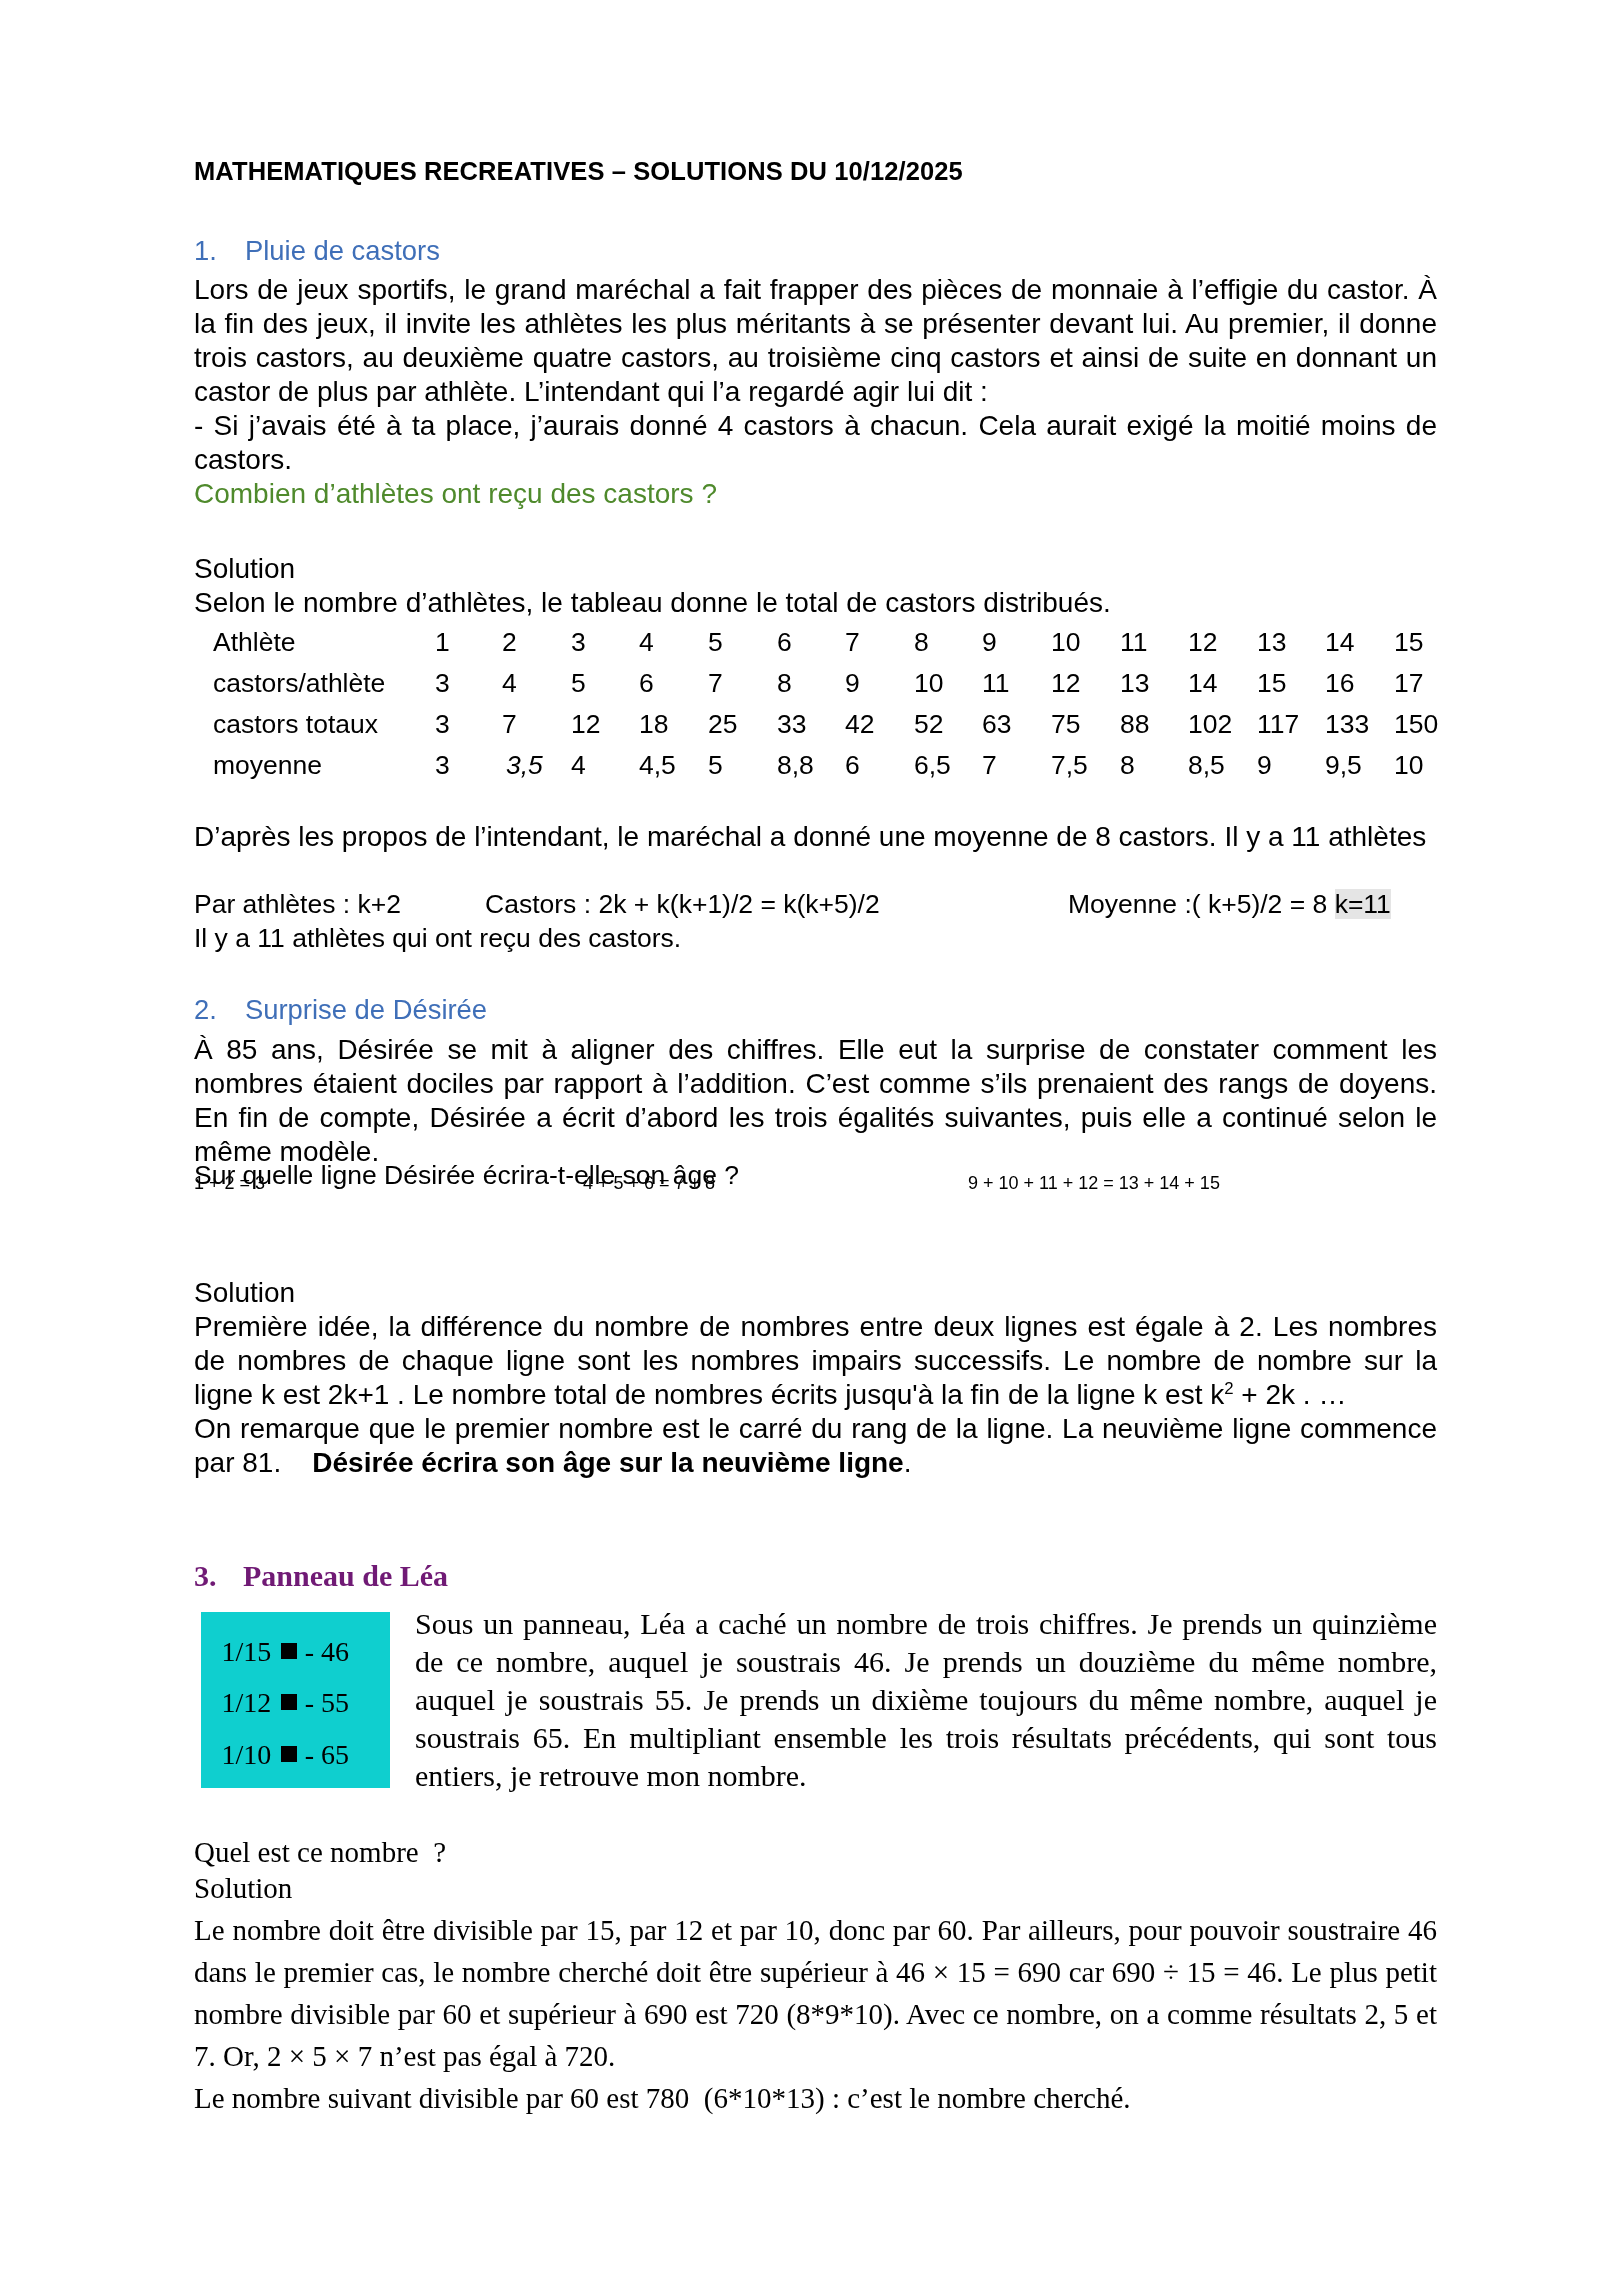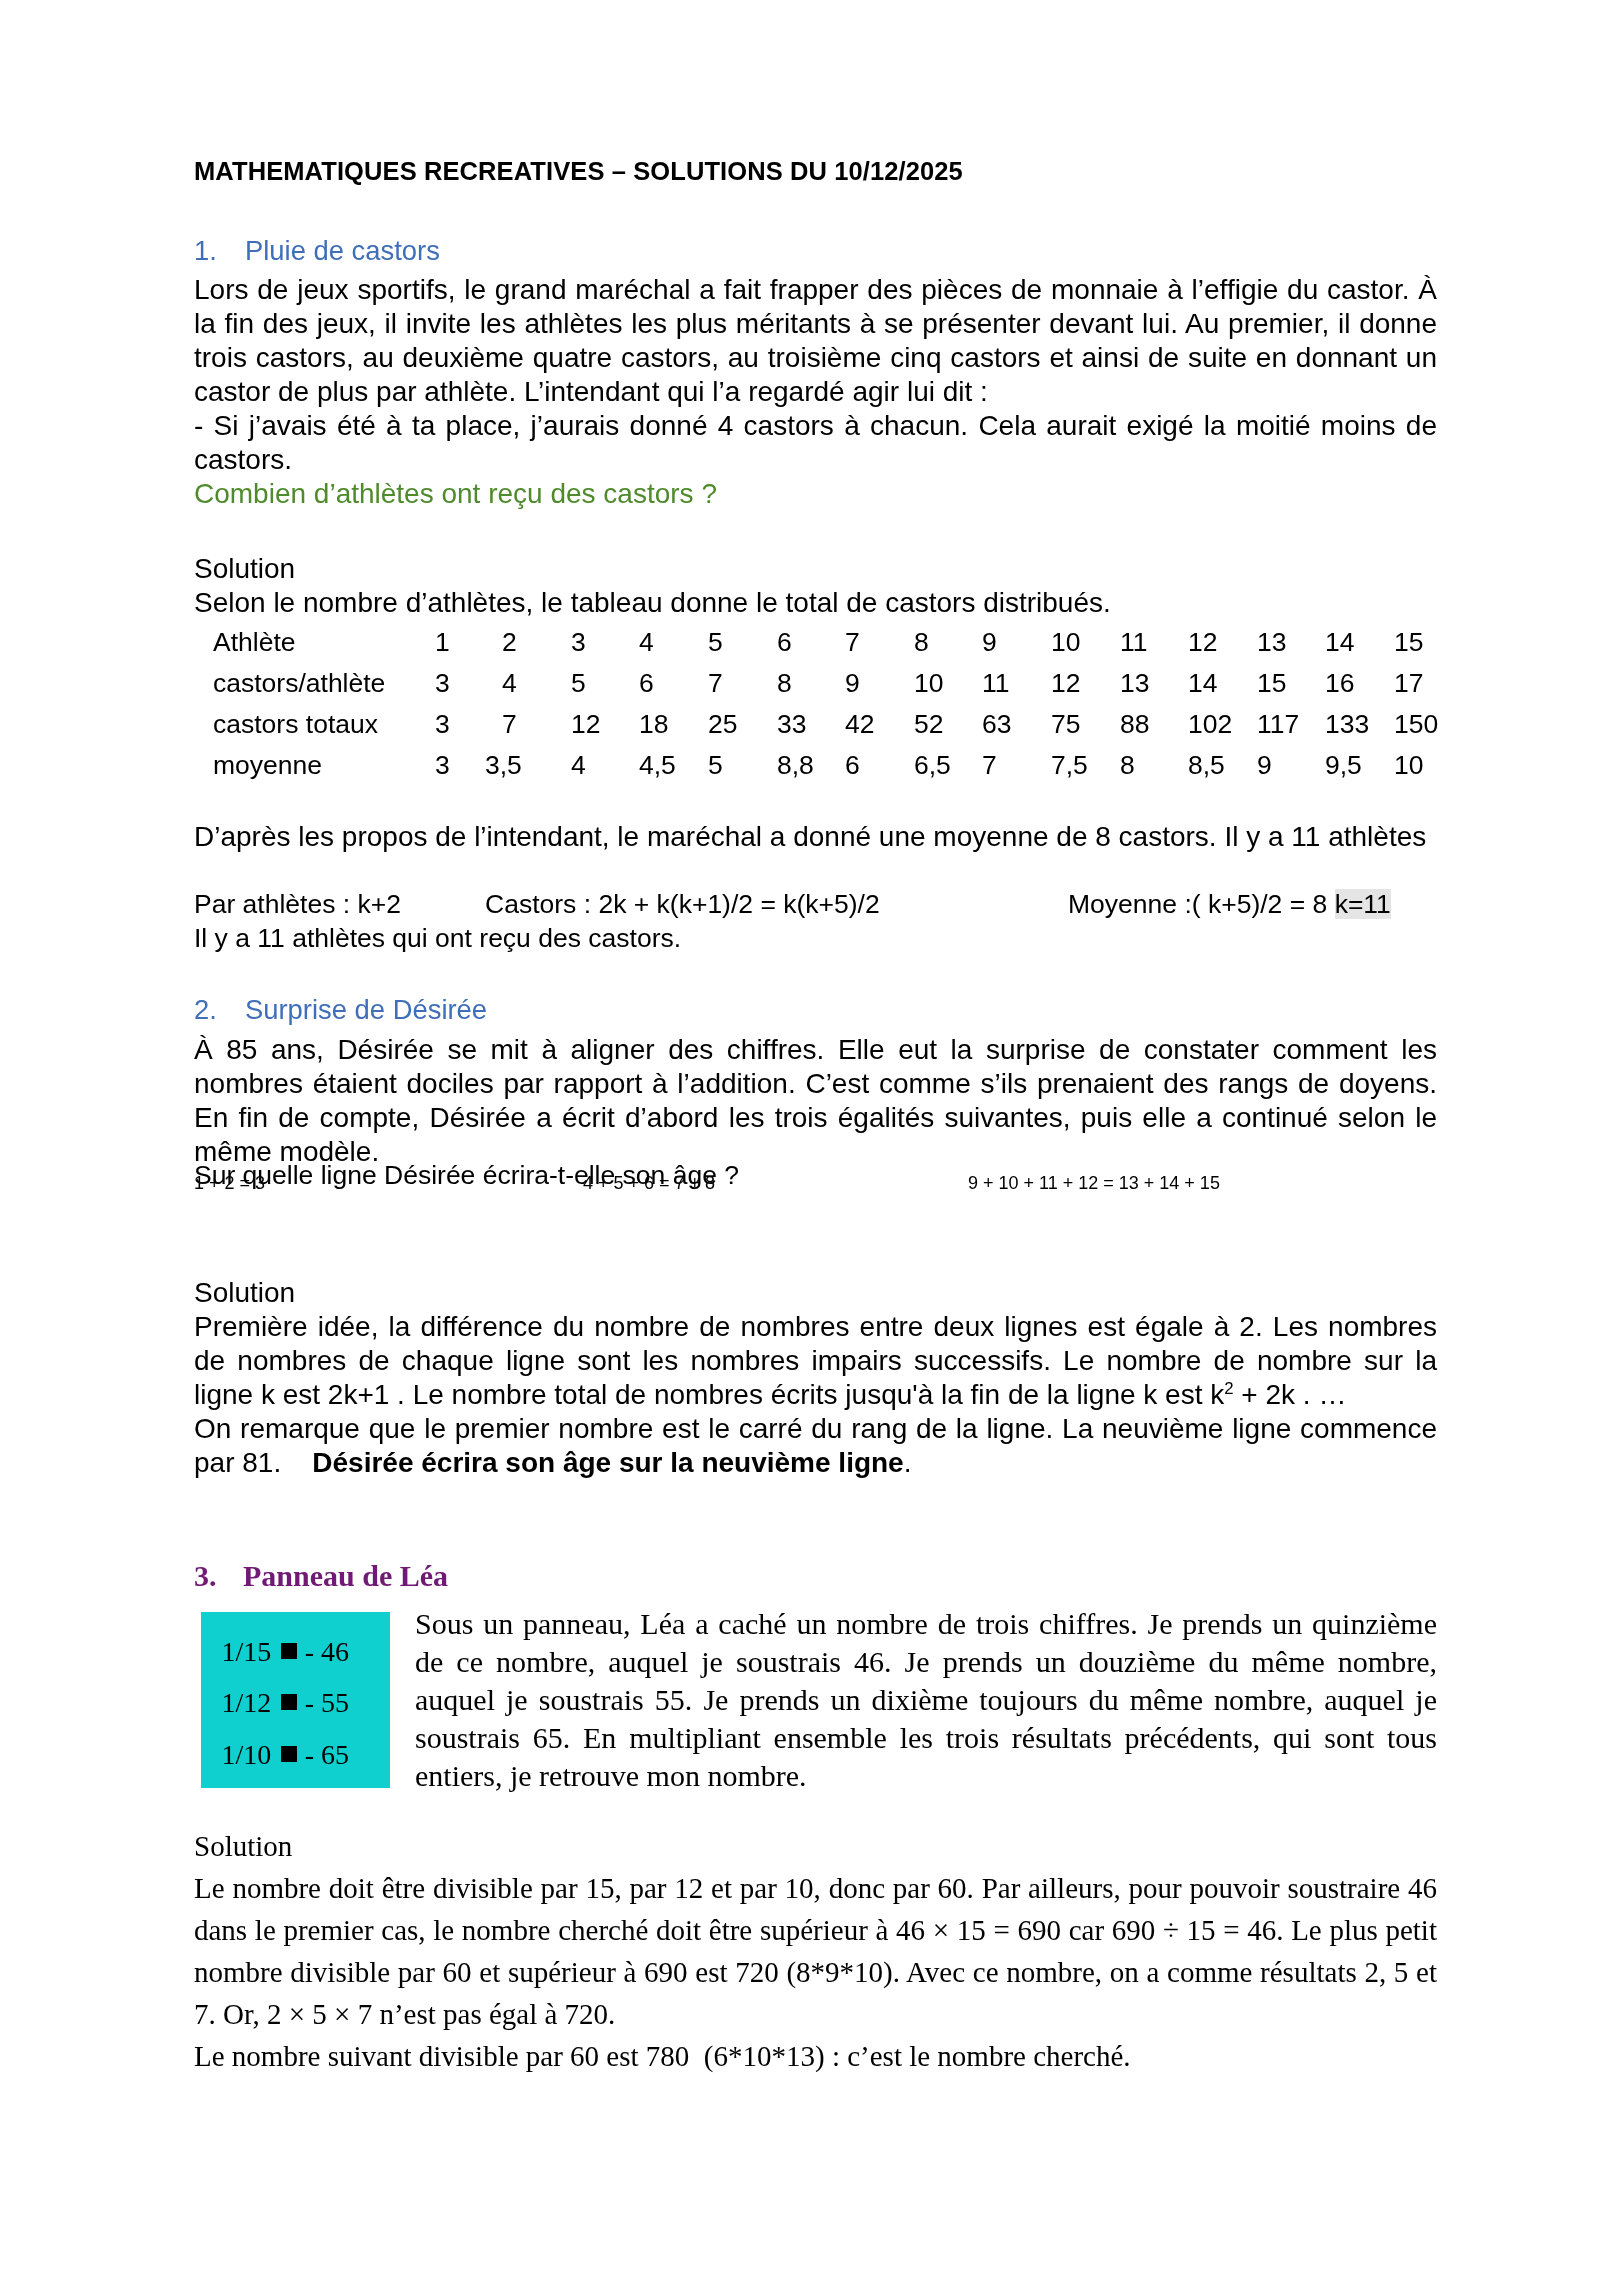--- a/index.html
+++ b/index.html
@@ -98,21 +98,21 @@
       <span class="cell" style="left: 838px;">75</span>
       <span class="cell" style="left: 907px;">88</span>
       <span class="cell" style="left: 975px;">102</span>
       <span class="cell" style="left: 1044px;">117</span>
       <span class="cell" style="left: 1112px;">133</span>
       <span class="cell" style="left: 1181px;">150</span>
     </div>
     <div class="row">
       <span class="cell" style="left: 0px;">moyenne</span>
       <span class="cell" style="left: 222px;">3</span>
-      <span class="cell" style="left: 272px;">3,5</span>
+      <span class="cell" style="left: 293px; font-style: italic;">3,5</span>
       <span class="cell" style="left: 358px;">4</span>
       <span class="cell" style="left: 426px;">4,5</span>
       <span class="cell" style="left: 495px;">5</span>
       <span class="cell" style="left: 564px;">8,8</span>
       <span class="cell" style="left: 632px;">6</span>
       <span class="cell" style="left: 701px;">6,5</span>
       <span class="cell" style="left: 769px;">7</span>
       <span class="cell" style="left: 838px;">7,5</span>
       <span class="cell" style="left: 907px;">8</span>
       <span class="cell" style="left: 975px;">8,5</span>
@@ -153,17 +153,18 @@
 
 <div class="abs panel">
   <div class="pline" style="top:23.5px;"><span>1/15</span><span class="sq"></span><span>- 46</span></div>
   <div class="pline" style="top:75px;"><span>1/12</span><span class="sq"></span><span>- 55</span></div>
   <div class="pline" style="top:127px;"><span>1/10</span><span class="sq"></span><span>- 65</span></div>
 </div>
 
 <div class="abs lea-text">Sous un panneau, Léa a caché un nombre de trois chiffres. Je prends un quinzième de ce nombre, auquel je soustrais 46. Je prends un douzième du même nombre, auquel je soustrais 55. Je prends un dixième toujours du même nombre, auquel je soustrais 65. En multipliant ensemble les trois résultats précédents, qui sont tous entiers, je retrouve mon nombre.</div>
 
 <div class="abs lea-sol">
+  <p style="white-space:pre;">Quel est ce nombre  ?</p>
   <p style="margin-top:-5.9px;">Solution</p>
   <p style="text-align:justify;">Le nombre doit être divisible par 15, par 12 et par 10, donc par 60. Par ailleurs, pour pouvoir soustraire 46 dans le premier cas, le nombre cherché doit être supérieur à 46 × 15 = 690 car 690 ÷ 15 = 46. Le plus petit nombre divisible par 60 et supérieur à 690 est 720 (8*9*10). Avec ce nombre, on a comme résultats 2, 5 et 7. Or, 2 × 5 × 7 n’est pas égal à 720.</p>
   <p style="white-space:pre;">Le nombre suivant divisible par 60 est 780  (6*10*13) : c’est le nombre cherché.</p>
 </div>
 
 
 </body></html>

